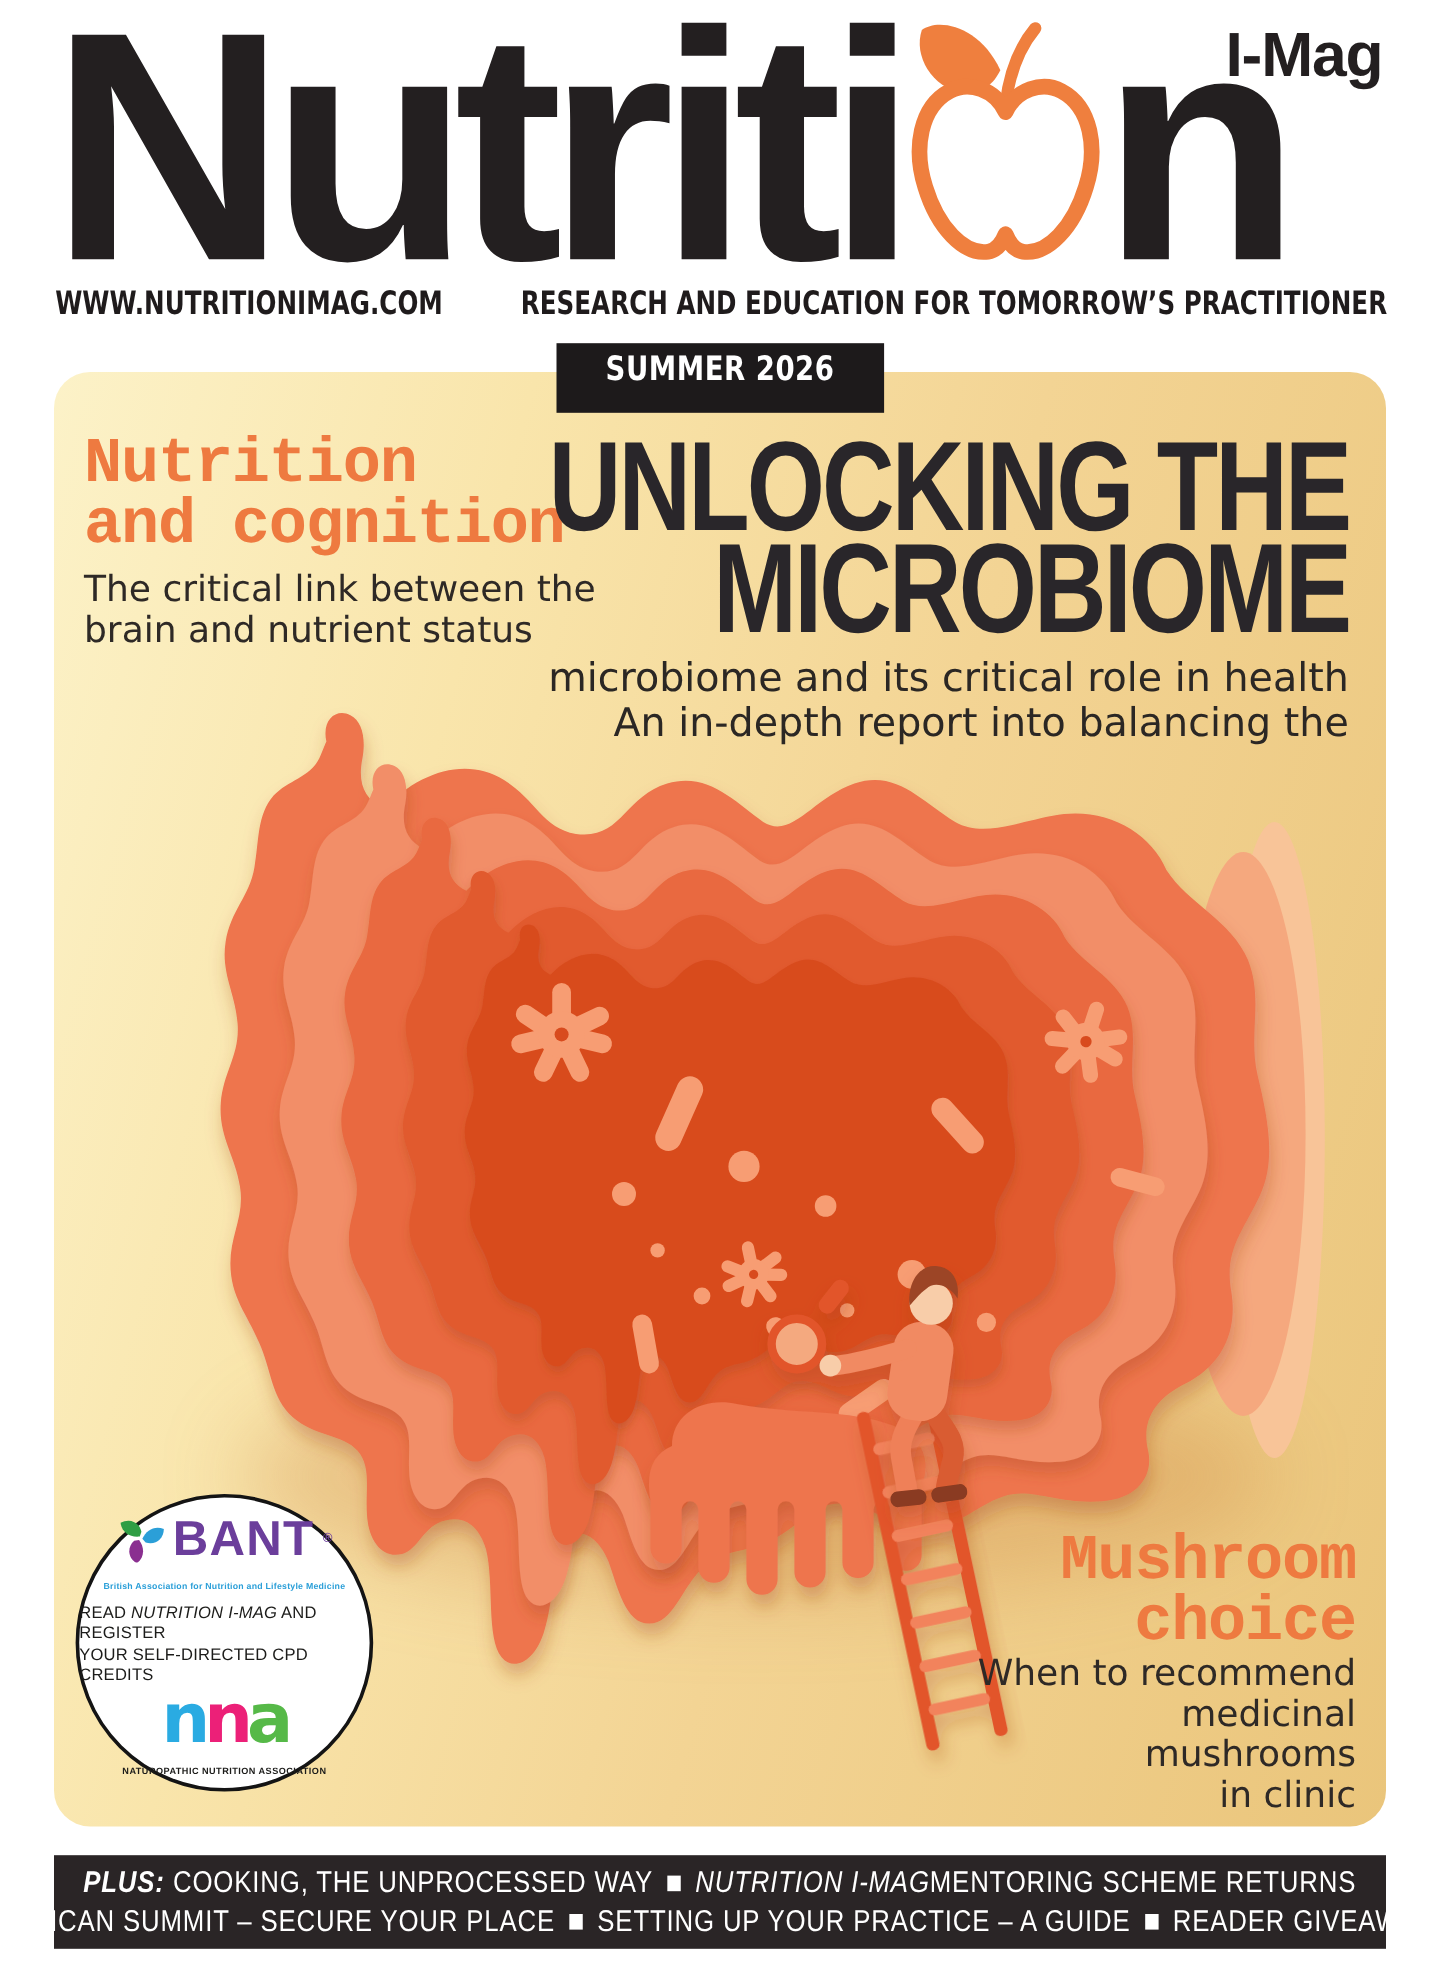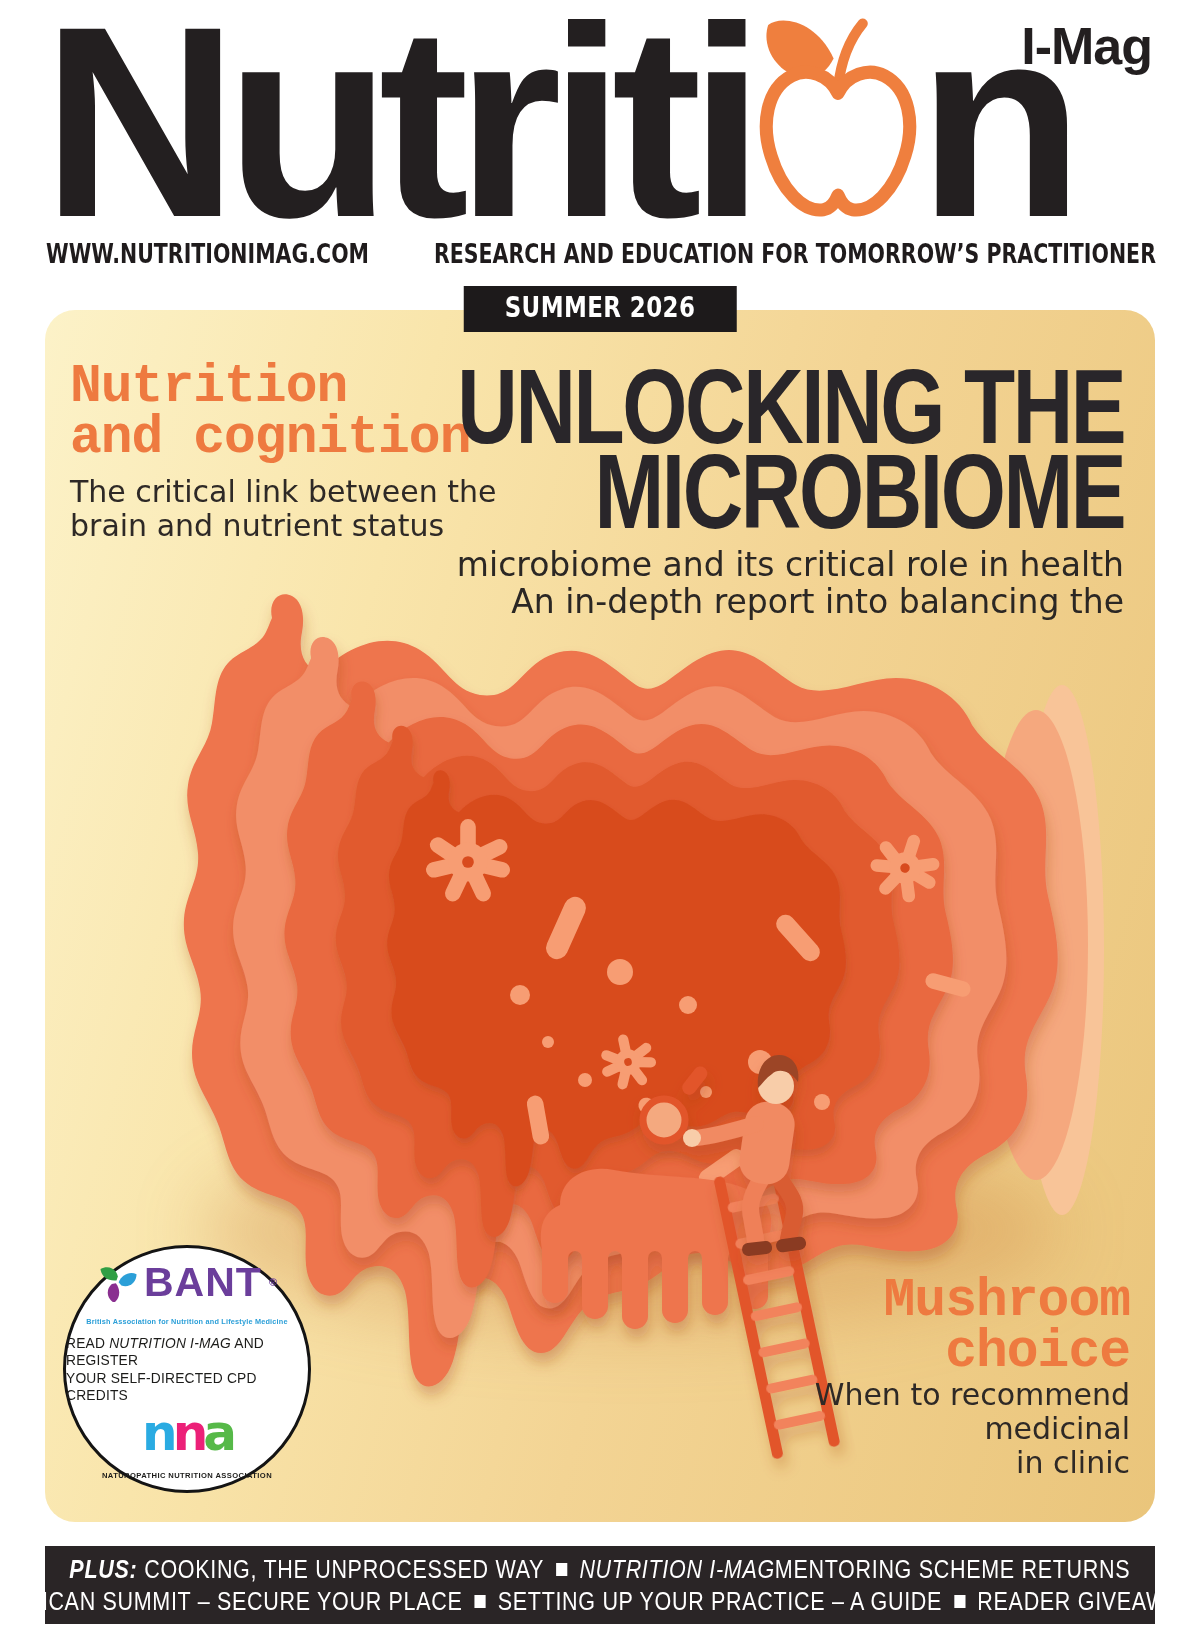--- a/index.html
+++ b/index.html
@@ -12,21 +12,21 @@
              letter-spacing:-13px;color:#231f20;}
   .mast-apple{width:160px;height:226px;margin:0 0 2px 6px;flex:0 0 auto;}
   .mast-edition{position:absolute;right:48px;top:16px;font-weight:700;font-size:52px;letter-spacing:-1px;color:#231f20;}
   .mast-url{position:absolute;left:46px;top:238px;font-family:"DejaVu Sans",sans-serif;font-weight:700;
             font-size:27px;transform:scaleX(0.76);transform-origin:0 0;white-space:nowrap;color:#1f1b1c;}
   .mast-tagline{position:absolute;right:44px;top:238px;font-family:"DejaVu Sans",sans-serif;font-weight:700;
             font-size:27px;transform:scaleX(0.76);transform-origin:100% 0;white-space:nowrap;color:#1f1b1c;}
 
   
   .issue-badge{position:absolute;left:50%;top:286px;transform:translateX(-50%);background:#1d1a1b;
-               color:#fff;padding:5px 20px 8px;z-index:6;}
+               color:#fff;padding:5px 20px 20px;z-index:6;}
   .issue-badge span{display:inline-block;font-family:"DejaVu Sans",sans-serif;font-weight:700;font-size:28px;
                transform:scaleX(0.82);transform-origin:center;letter-spacing:0.5px;}
 
   
   .panel{position:absolute;left:45px;top:310px;width:1110px;height:1212px;border-radius:30px;
          background:linear-gradient(105deg,#fcf2c8 0%,#f9e5ab 28%,#f3d494 58%,#eac57b 100%);}
 
   .art{position:absolute;left:0;top:0;width:1200px;height:1646px;pointer-events:none;z-index:2;}
 
   
@@ -51,21 +51,21 @@
        border:3px solid #141414;z-index:5;display:flex;flex-direction:column;align-items:center;
        justify-content:center;text-align:left;}
   .bant-row{display:flex;align-items:center;gap:7px;}
   .bant-trefoil{width:40px;height:40px;}
   .bant-name{font-family:"Liberation Sans",sans-serif;font-weight:700;font-size:41px;color:#6b3e9b;letter-spacing:1px;}
   .bant-reg{font-size:11px;color:#6b3e9b;vertical-align:super;font-weight:700;}
   .bant-sub{margin-top:11px;font-size:7.3px;font-weight:700;color:#2b9fd8;letter-spacing:0.2px;}
   .cpd-text{margin-top:9px;font-family:"Liberation Sans",sans-serif;font-size:13.8px;line-height:17.5px;
             color:#1c1c1a;letter-spacing:0.2px;}
   .cpd-text .mag{font-style:italic;}
-  .nna{margin-top:2px;font-family:"DejaVu Sans",sans-serif;font-weight:700;font-size:50px;line-height:52px;letter-spacing:-5px;}
+  .nna{margin-top:2px;font-family:"DejaVu Sans",sans-serif;font-weight:700;font-size:57px;line-height:52px;letter-spacing:-5px;}
   .nna-n1{color:#2aabe2;} .nna-n2{color:#ec2078;} .nna-a{color:#56b948;}
   .nna-sub{font-size:7.6px;font-weight:700;letter-spacing:0.4px;color:#1c1c1a;margin-top:12px;}
 
   
   .footer{position:absolute;left:45px;top:1546px;width:1110px;height:78px;background:#2a2526;z-index:6;
           display:flex;flex-direction:column;align-items:center;justify-content:center;gap:3px;color:#fff;text-align:center;}
   .footer-line{display:flex;align-items:center;white-space:nowrap;font-family:"Liberation Sans",sans-serif;
                font-size:25px;letter-spacing:0.8px;transform:scaleX(0.86);transform-origin:center;}
   .footer .plus{font-weight:700;font-style:italic;margin-right:8px;}
   .footer .it{font-style:italic;}
@@ -230,20 +230,21 @@
   </div>
 
   <div class="feat-mushroom">
     <div class="serif-title">
       <div>Mushroom</div>
       <div>choice</div>
     </div>
     <div class="sub">
       <div>When to recommend</div>
       <div>medicinal</div>
+      <div>mushrooms</div>
       <div>in clinic</div>
     </div>
   </div>
 
   <div class="cpd">
     <div class="bant-row">
       <svg class="bant-trefoil" viewBox="-24 -24 48 48" aria-hidden="true">
         <g>
           <path d="M0 -2 C-10 -4 -16 -12 -14 -21 C-4 -23 4 -16 3 -6 Z" fill="#2f9e44" transform="rotate(-18)"></path>
           <path d="M0 -2 C-10 -4 -16 -12 -14 -21 C-4 -23 4 -16 3 -6 Z" fill="#2b9fd8" transform="rotate(102)"></path>

